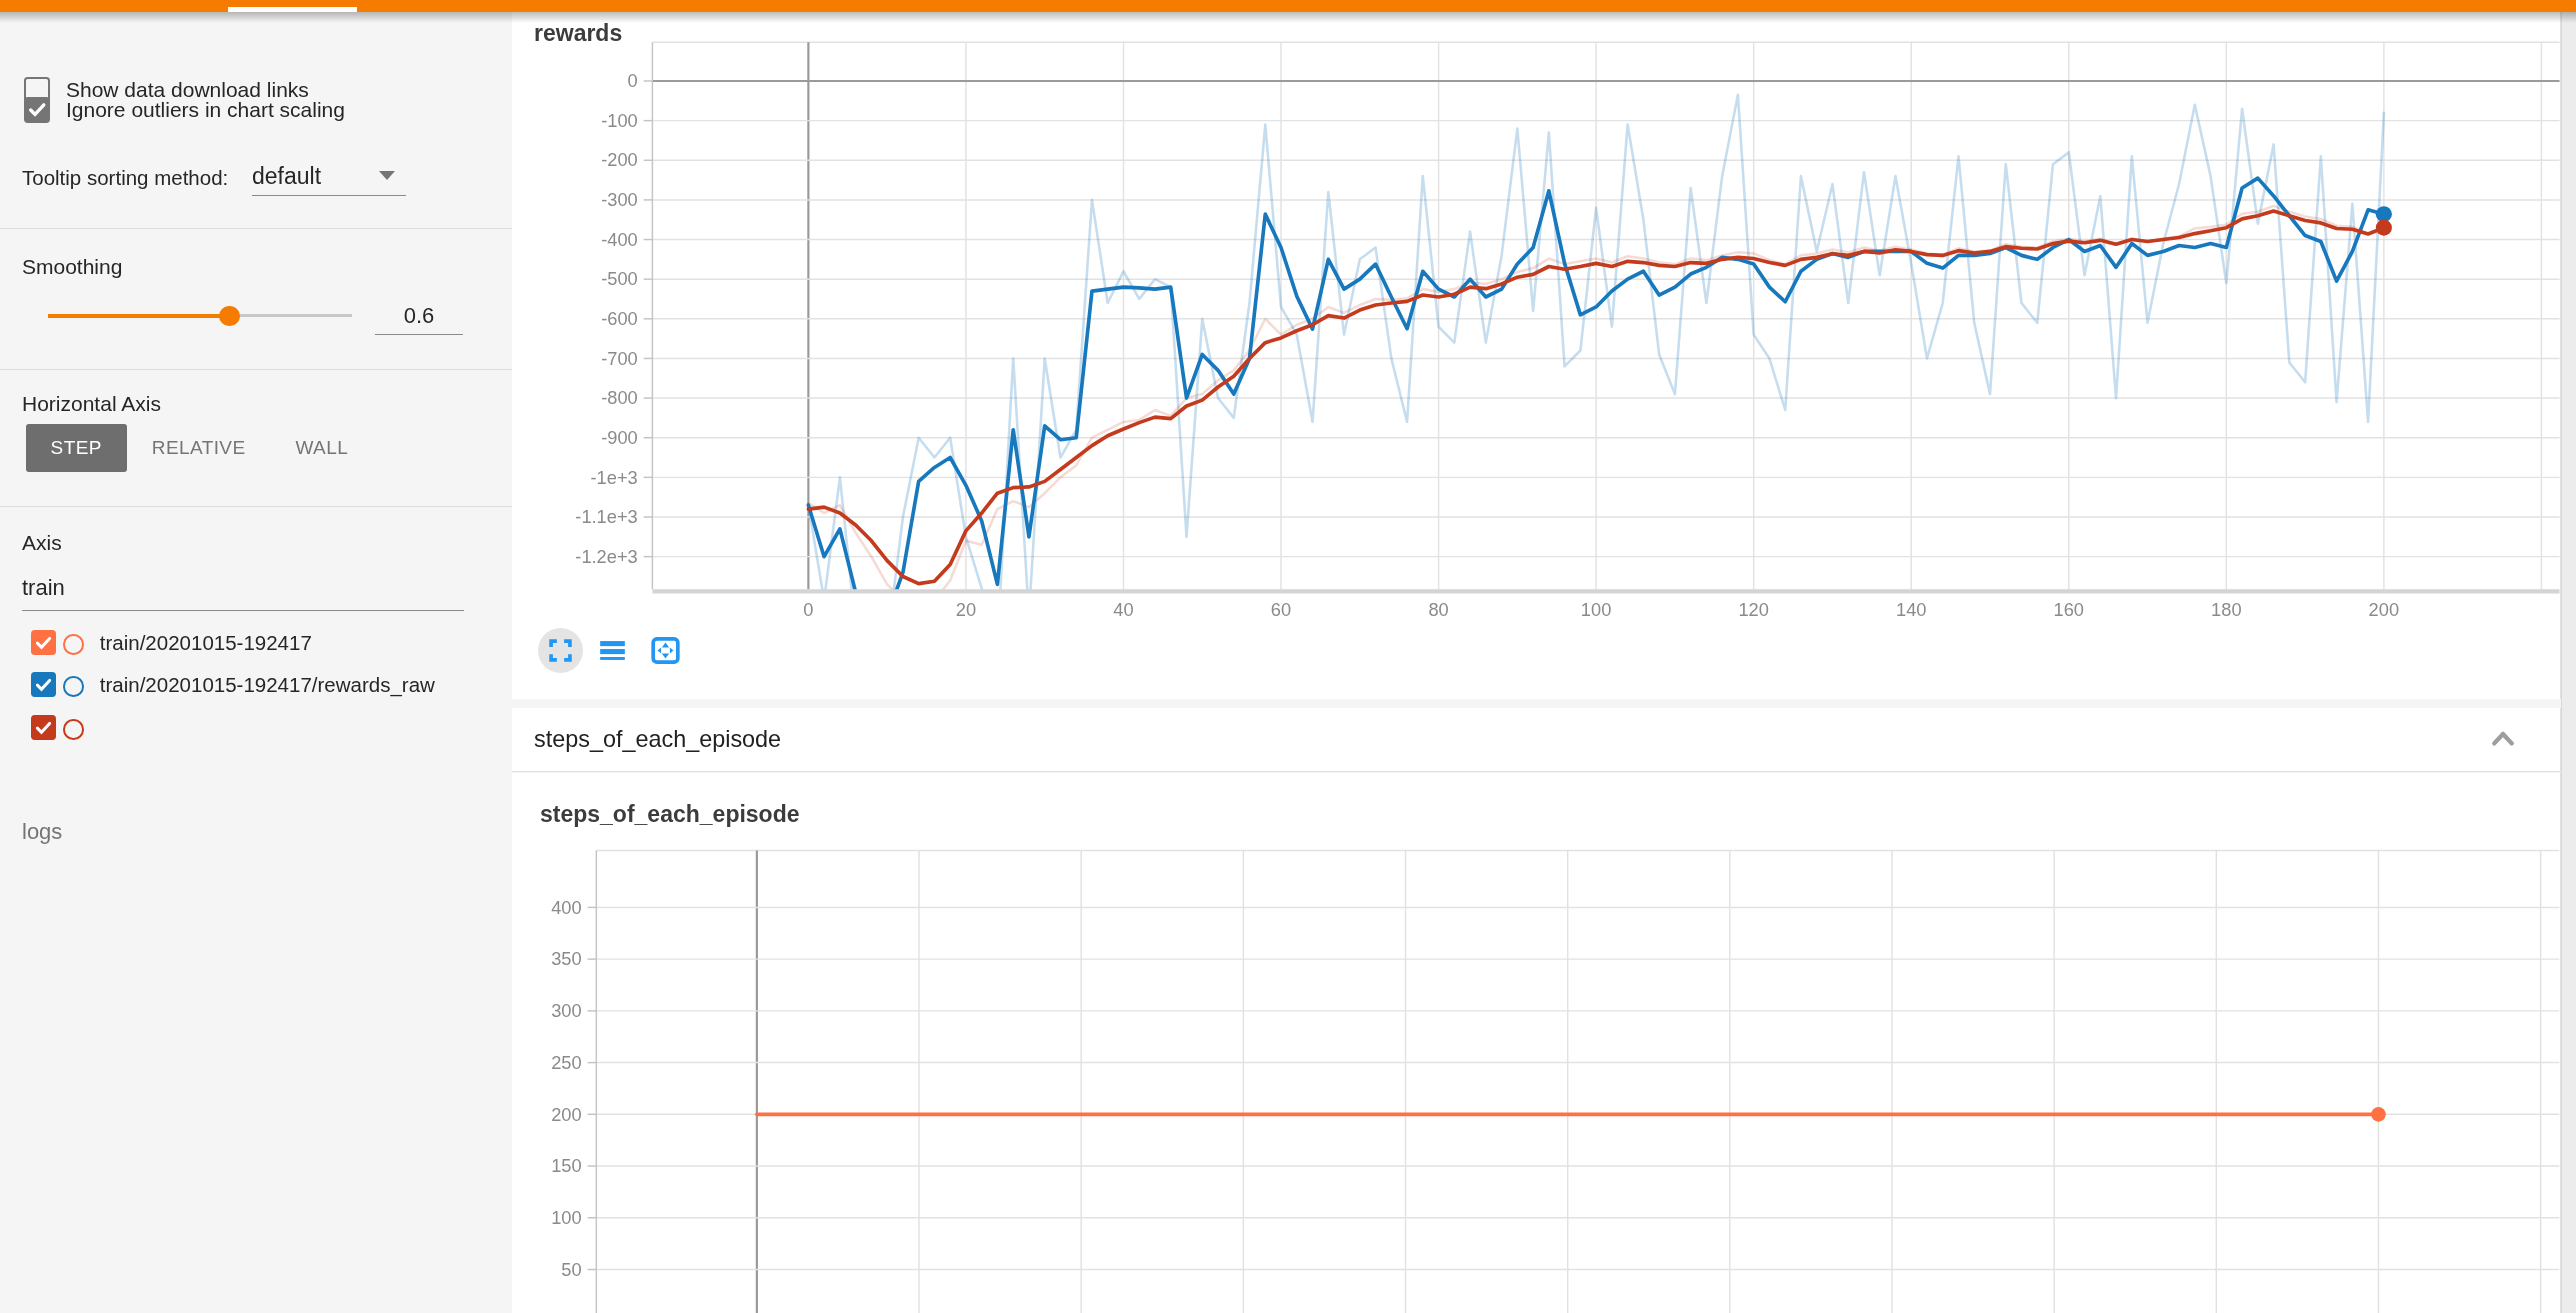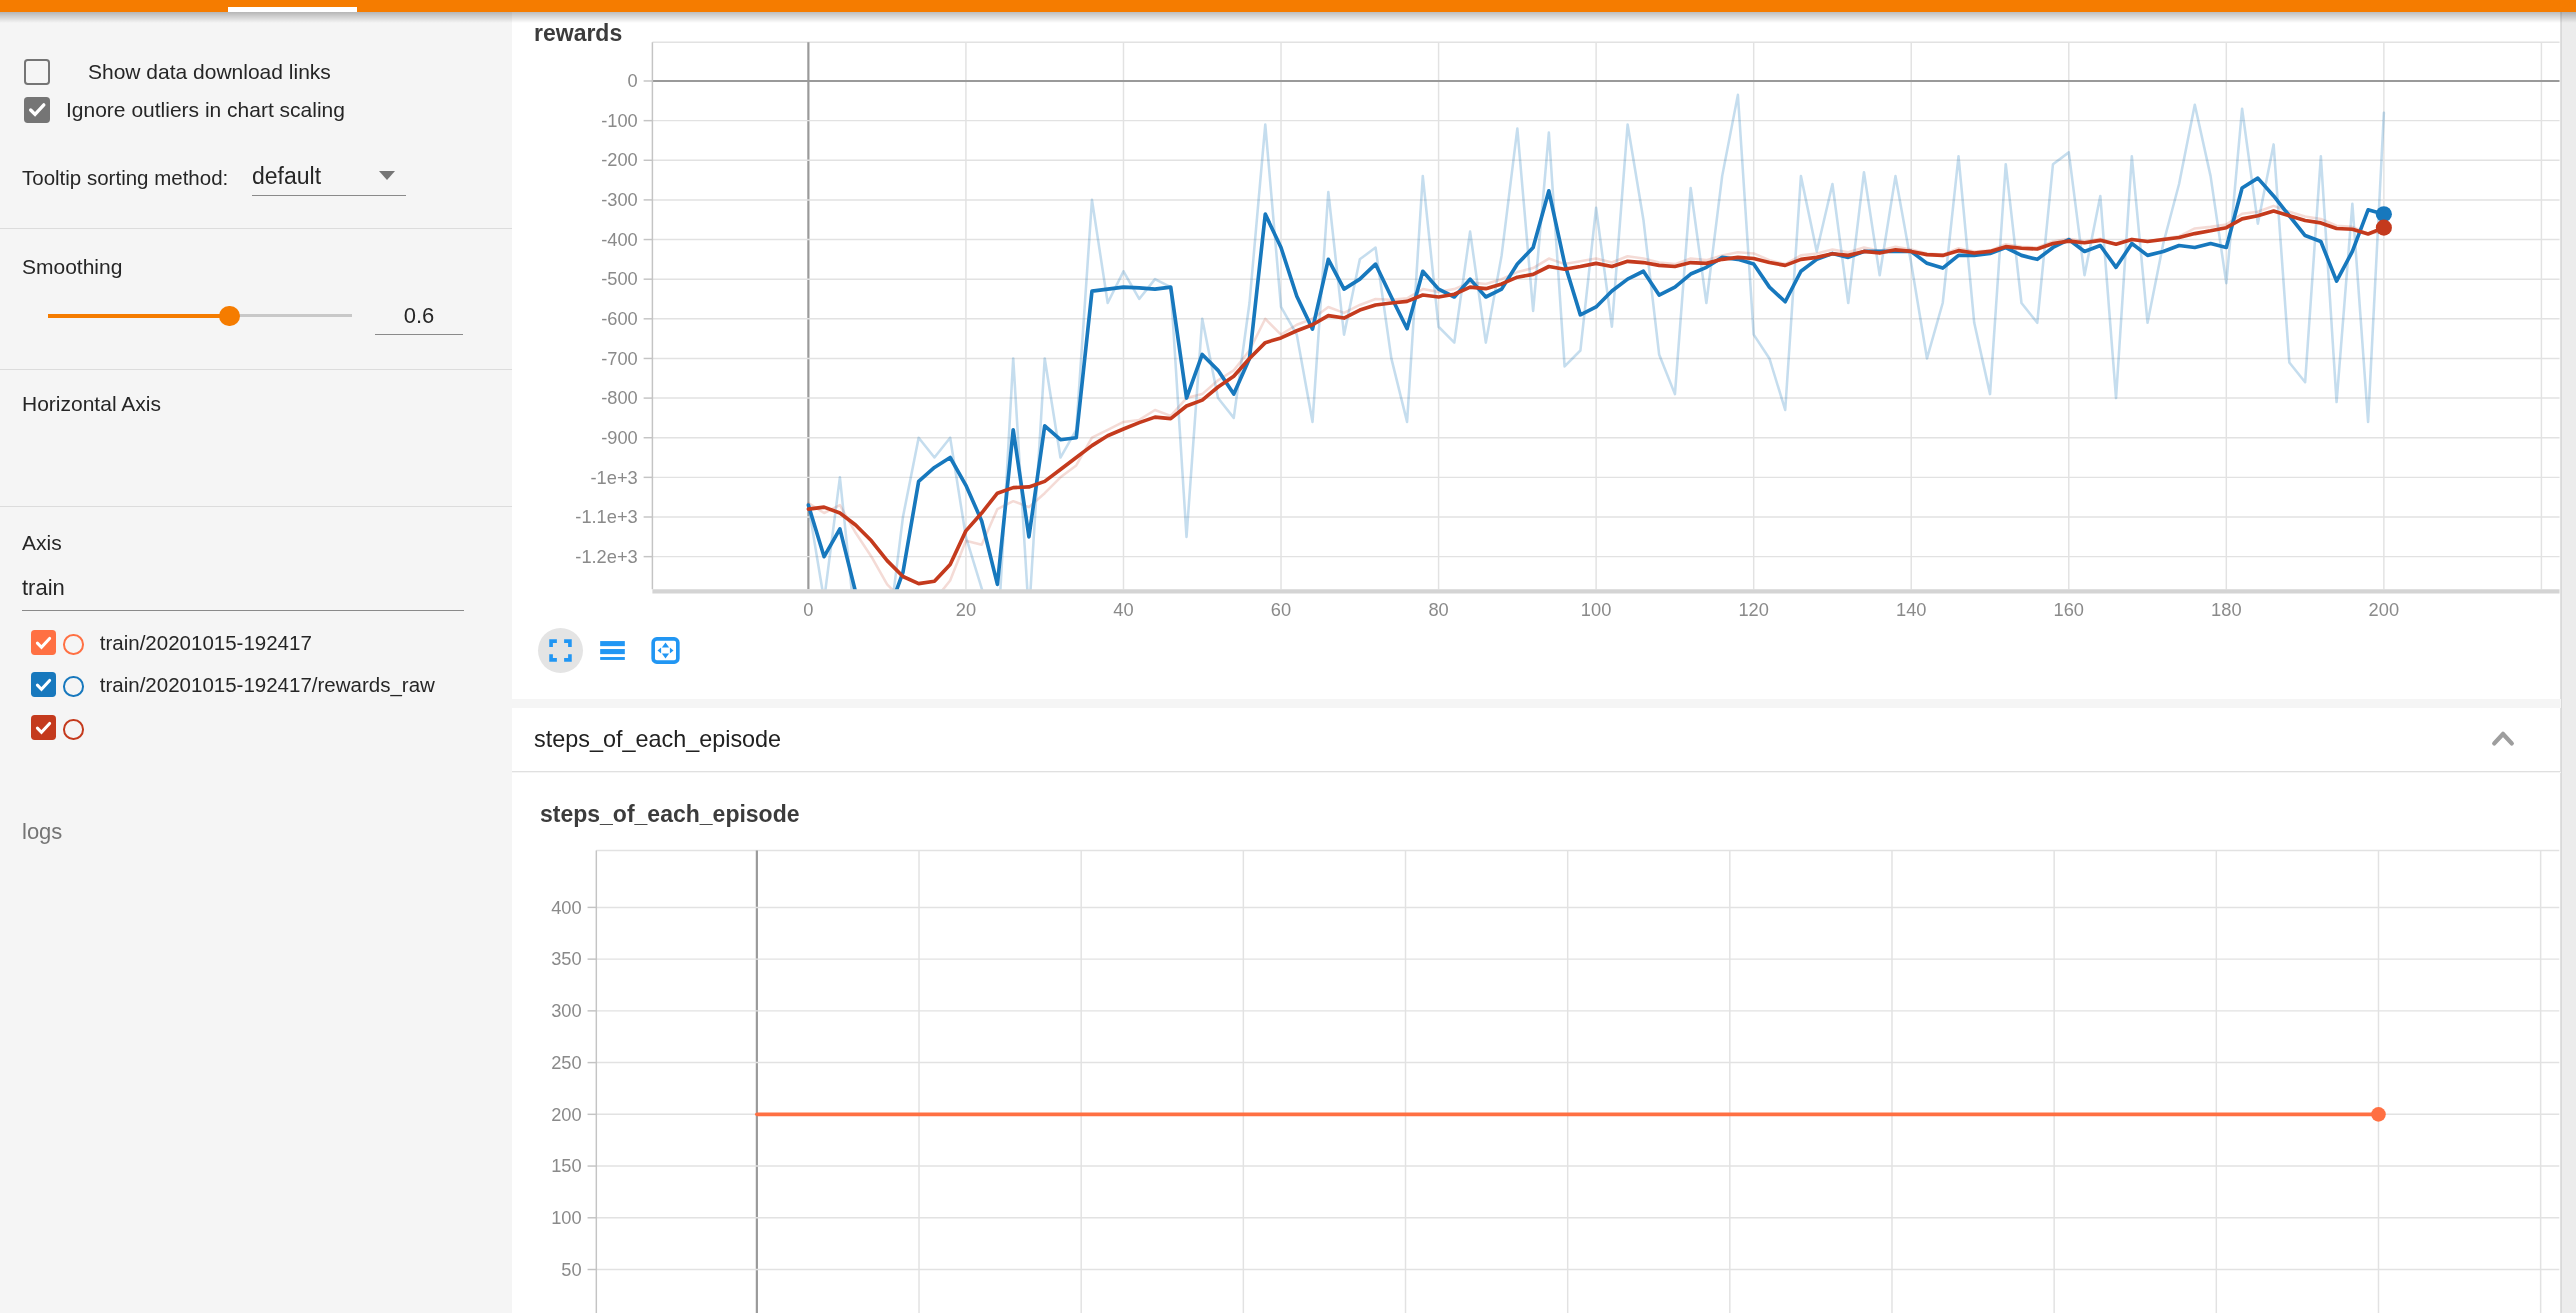--- a/index.html
+++ b/index.html
@@ -85,21 +85,21 @@
 </head>
 <body>
 
 <header class="topbar">
   <div class="tab-indicator"></div>
 </header>
 <div class="topbar-shadow"></div>
 
 <aside class="sidebar">
 
-  <div class="setting-row" style="top:47px;gap:22px;">
+  <div class="setting-row" style="top:65px;">
     <span class="cb">
       
     </span>
     <span class="lbl">Show data download links</span>
   </div>
 
   <div class="setting-row" style="top:85px;justify-content:space-between;">
     <span class="cb checked">
       <svg width="20.5" height="20.5" viewBox="0 0 28 28">
           <path d="M5 15 l6 6 L23 8" stroke="#fff" stroke-width="4.5" fill="none" stroke-linecap="round"></path>
@@ -118,20 +118,25 @@
   <span class="side-label" style="top:243px;">Smoothing</span>
   <div class="slider-track"></div>
   <div class="slider-fill"></div>
   <div class="slider-thumb"></div>
   <span class="smooth-value">0.6</span>
   <div class="smooth-underline"></div>
 
   <div class="divider" style="top:357px;"></div>
 
   <span class="side-label" style="top:380px;">Horizontal Axis</span>
+  <div class="axis-btns" id="axis-buttons">
+      <button class="axis-btn selected" style="border: none; background: rgb(110, 110, 110); font-family: &quot;Liberation Sans&quot;, sans-serif;">STEP</button>
+      <button class="axis-btn" style="border: none; background: transparent; font-family: &quot;Liberation Sans&quot;, sans-serif;">RELATIVE</button>
+      <button class="axis-btn" style="border: none; background: transparent; font-family: &quot;Liberation Sans&quot;, sans-serif;">WALL</button>
+    </div>
 
   <div class="divider" style="top:494px;"></div>
 
   <span class="side-label" style="top:519px;">Axis</span>
   <input class="filter-input" value="train" style="">
   <div class="filter-underline"></div>
 
   <div id="run-list">
       <div class="run-row" style="top: 618px;">
         <span class="run-cb" style="background: rgb(255, 112, 67);">

